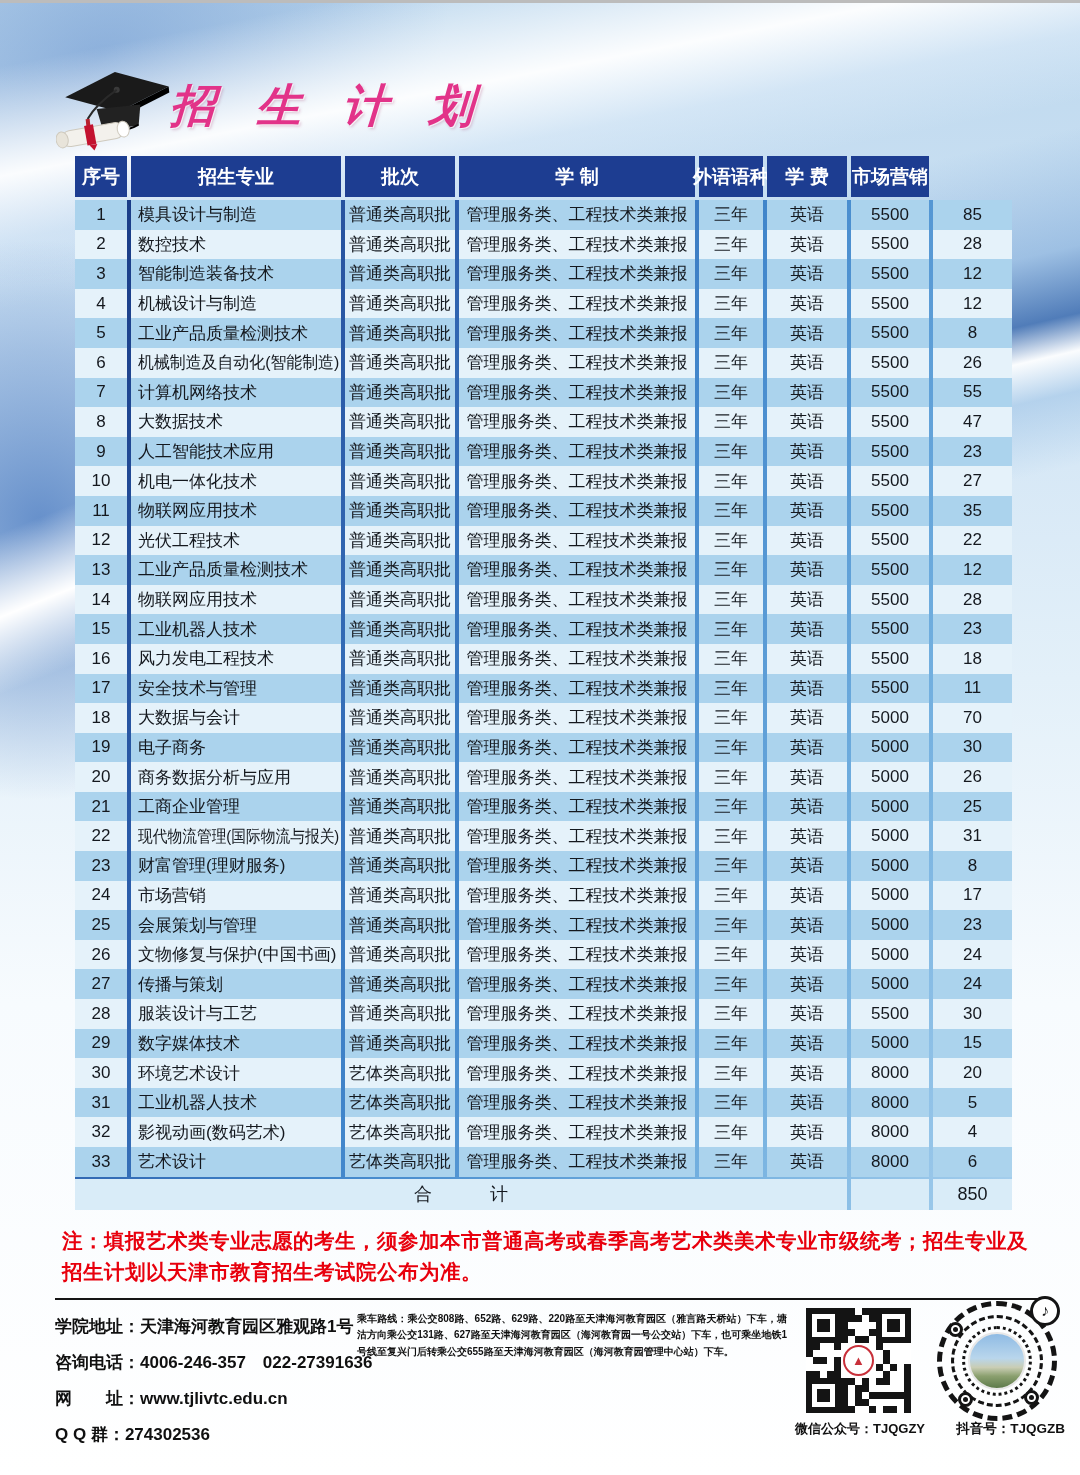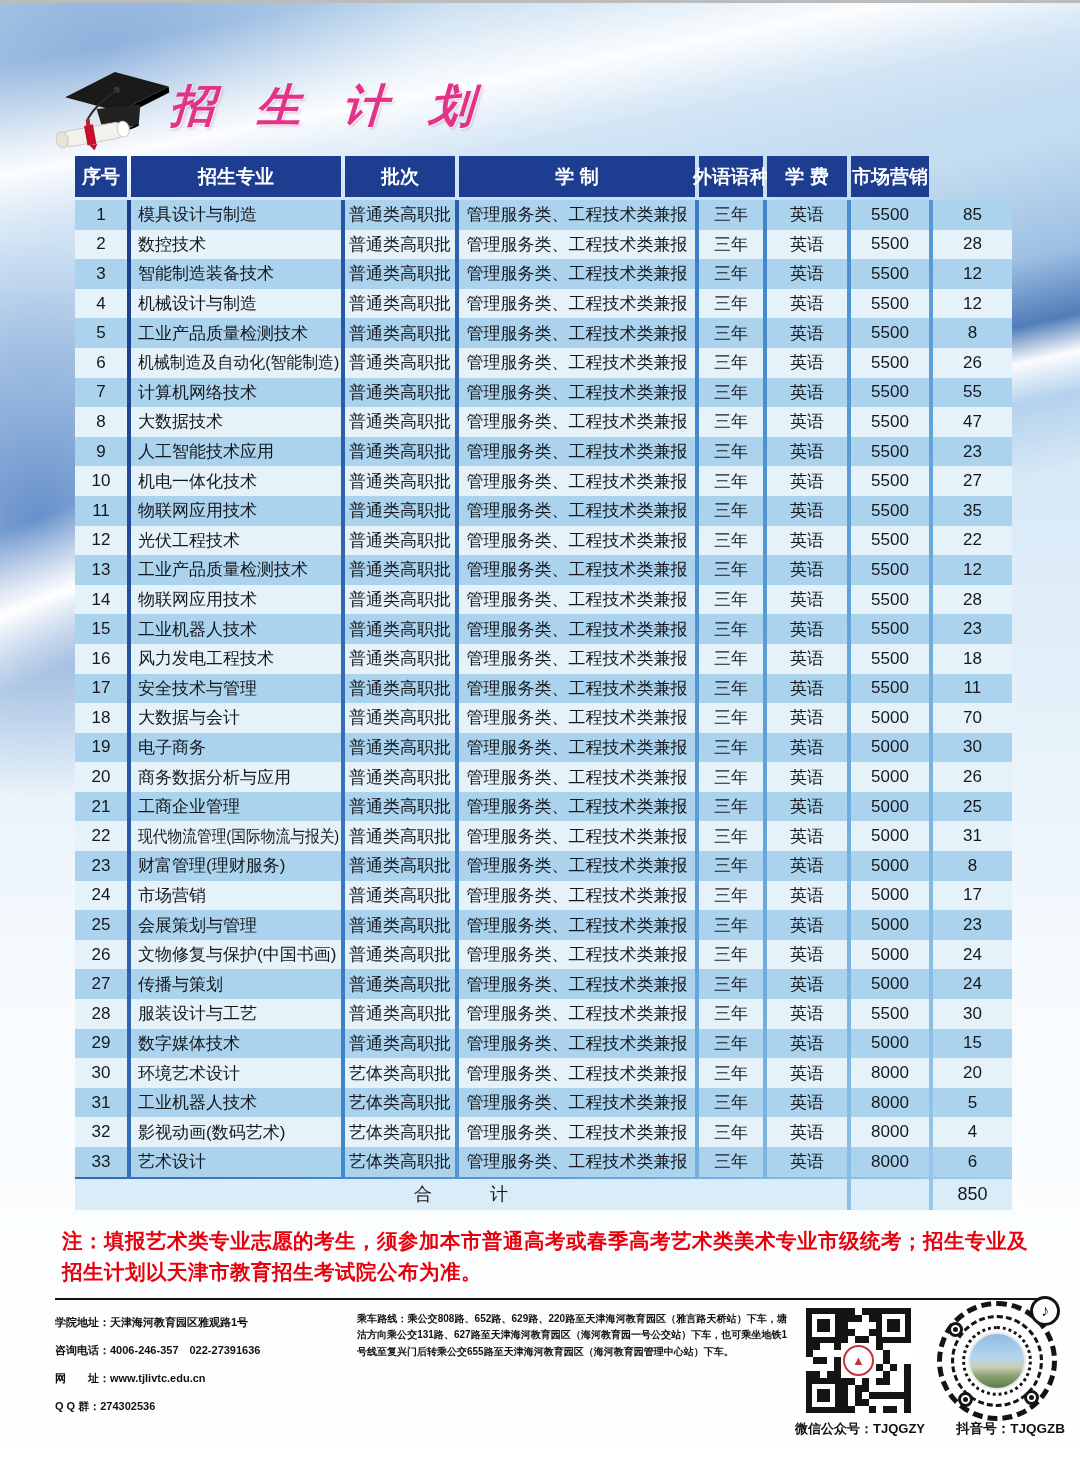--- a/index.html
+++ b/index.html
@@ -50,21 +50,21 @@
     font-size:18px;color:#14181e;}
   .total .tlabel{letter-spacing:20px;text-indent:20px;}
 
   
   .note{position:absolute;left:62px;top:1226px;width:986px;z-index:1;
     color:#e8000d;font-weight:bold;font-size:20.5px;line-height:1.5;letter-spacing:.5px;}
 
   
   .divider{position:absolute;left:55px;top:1298px;width:992px;height:2px;background:#151515;z-index:1;}
   .contact{position:absolute;left:55px;top:1315px;width:295px;z-index:1;}
-  .contact .cline{font-size:11px;font-weight:bold;color:#101010;margin-bottom:13px;white-space:nowrap;}
+  .contact .cline{font-size:17px;font-weight:bold;color:#101010;margin-bottom:13px;white-space:nowrap;}
   .bus{position:absolute;left:357px;top:1311px;width:430px;z-index:1;
     font-size:10px;font-weight:bold;color:#101010;line-height:1.63;text-align:justify;}
 
   
   .qr1{position:absolute;left:806px;top:1308px;width:105px;height:105px;z-index:1;background:#fff;}
   #qr-modules{display:grid;grid-template-columns:repeat(15,7px);grid-auto-rows:7px;width:105px;height:105px;}
   #qr-modules i{display:block;}
   #qr-modules i.on{background:#141414;}
   .finder{position:absolute;width:35px;height:35px;border:6px solid #141414;box-sizing:border-box;background:#fff;}
   .finder::after{content:"";position:absolute;inset:5px;background:#141414;}

